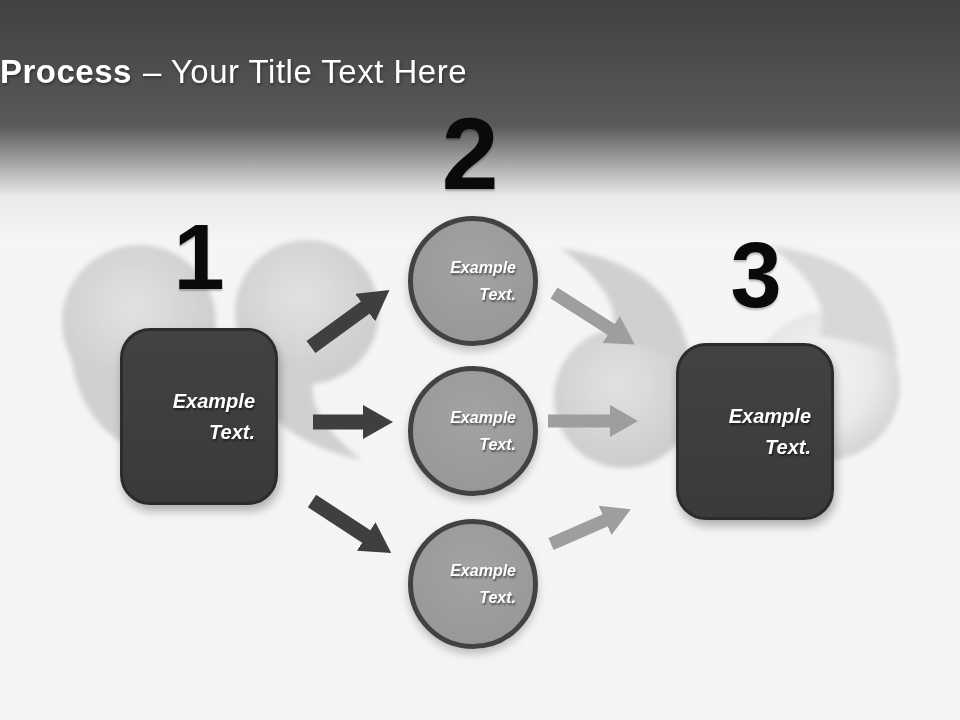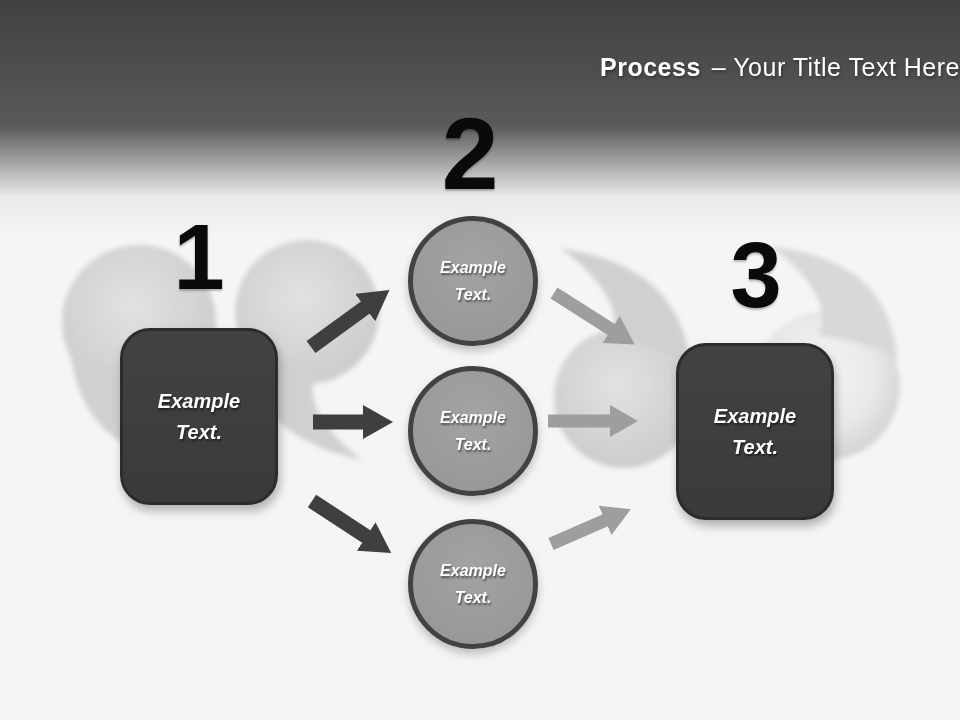--- a/index.html
+++ b/index.html
@@ -4,22 +4,22 @@
 <style>
   html,body{margin:0;padding:0;background:#e9e9e9;}
   .slide{
     position:relative;width:960px;height:720px;overflow:hidden;
     font-family:"Liberation Sans","DejaVu Sans",sans-serif;
     background:linear-gradient(to bottom,
       #414141 0px, #4e4e4e 70px, #5a5a5a 126px,
       #a9a9a9 165px, #e9e9e9 196px, #f5f5f5 240px, #f4f4f4 720px);
   }
   .title{
-    position:absolute;top:53px;left:0;width:100%;text-align:right;
-    color:#ffffff;font-size:25px;letter-spacing:.5px;
+    position:absolute;top:53px;left:0;width:100%;text-align:left;
+    color:#ffffff;font-size:33px;letter-spacing:.5px;
     text-shadow:1px 2px 3px rgba(0,0,0,.35);white-space:nowrap;
   }
   .title-emphasis{font-weight:700;}
   .title-rest{font-weight:400;margin-left:11px;}
   .step-number{
     position:absolute;transform:translateX(-50%);
     color:#0a0a0a;font-weight:700;line-height:1;
     text-shadow:0 2px 2px rgba(0,0,0,.25);
   }
   .num-1{left:199px;top:211px;font-size:92px;}
@@ -38,21 +38,21 @@
     position:absolute;width:130px;height:130px;border-radius:50%;
     background:radial-gradient(circle at 50% 38%,#a3a3a3,#959595);
     border:5px solid #424242;box-sizing:border-box;
     box-shadow:0 5px 9px rgba(0,0,0,.22);
     display:flex;align-items:center;justify-content:center;
   }
   .circ-1{left:408px;top:216px;}
   .circ-2{left:408px;top:366px;}
   .circ-3{left:408px;top:519px;}
   .shape-label{
-    color:#ffffff;font-weight:700;font-style:italic;text-align:center;
+    color:#ffffff;font-weight:700;font-style:italic;text-align:right;
     text-shadow:1px 2px 2px rgba(0,0,0,.5);
   }
   .box-label{font-size:20px;line-height:1.55;width:112px;}
   .circle-label{font-size:16px;line-height:1.7;width:86px;}
   .decor-arrows{position:absolute;left:0;top:0;z-index:0;}
   .fg{z-index:2;}
 </style>
 </head>
 <body>
 

